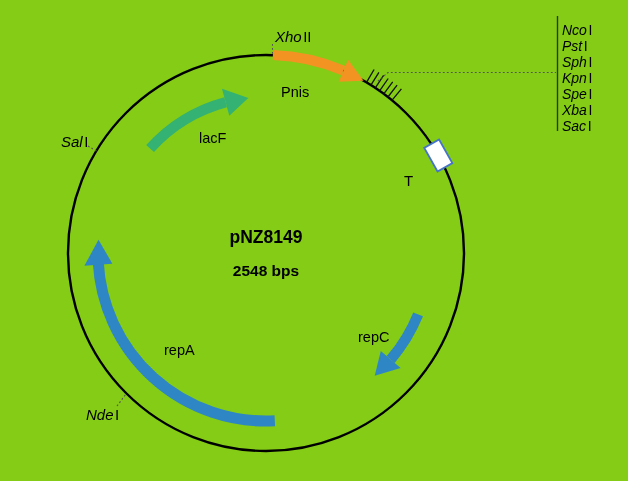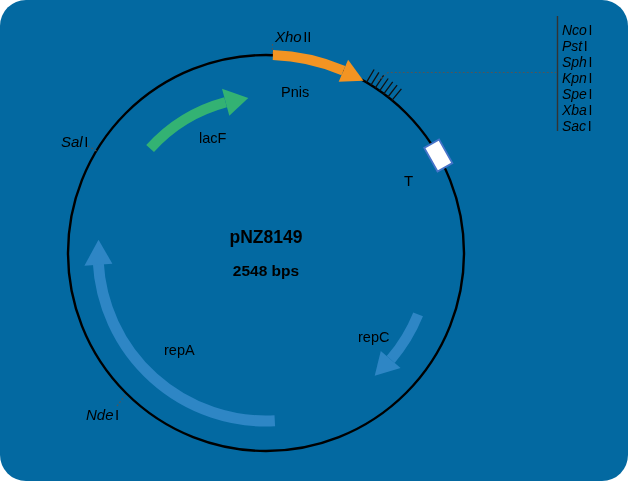--- a/index.html
+++ b/index.html
@@ -1,22 +1,21 @@
 <!DOCTYPE html>
 <html><head>
 <meta charset="utf-8">
 <style>
   html, body { margin: 0; padding: 0; background: #ffffff; }
   .canvas {
     position: relative;
     width: 628px;
     height: 481px;
-    background: #0369a1;
+    background: #84cc16;
     font-family: "Liberation Sans", sans-serif;
-    border-radius: 26px;
   }
   svg { display: block; }
   text { fill: #000000; font-family: "Liberation Sans", sans-serif; }
   .site     { font-size: 15px; }
   .it       { font-style: italic; }
   .gene     { font-size: 14.5px; }
   .t-label  { font-size: 15px; }
   .title    { font-size: 17.5px; font-weight: bold; text-anchor: middle; }
   .subtitle { font-size: 15.5px; font-weight: bold; text-anchor: middle; }
   .mcs      { font-size: 14px; }

